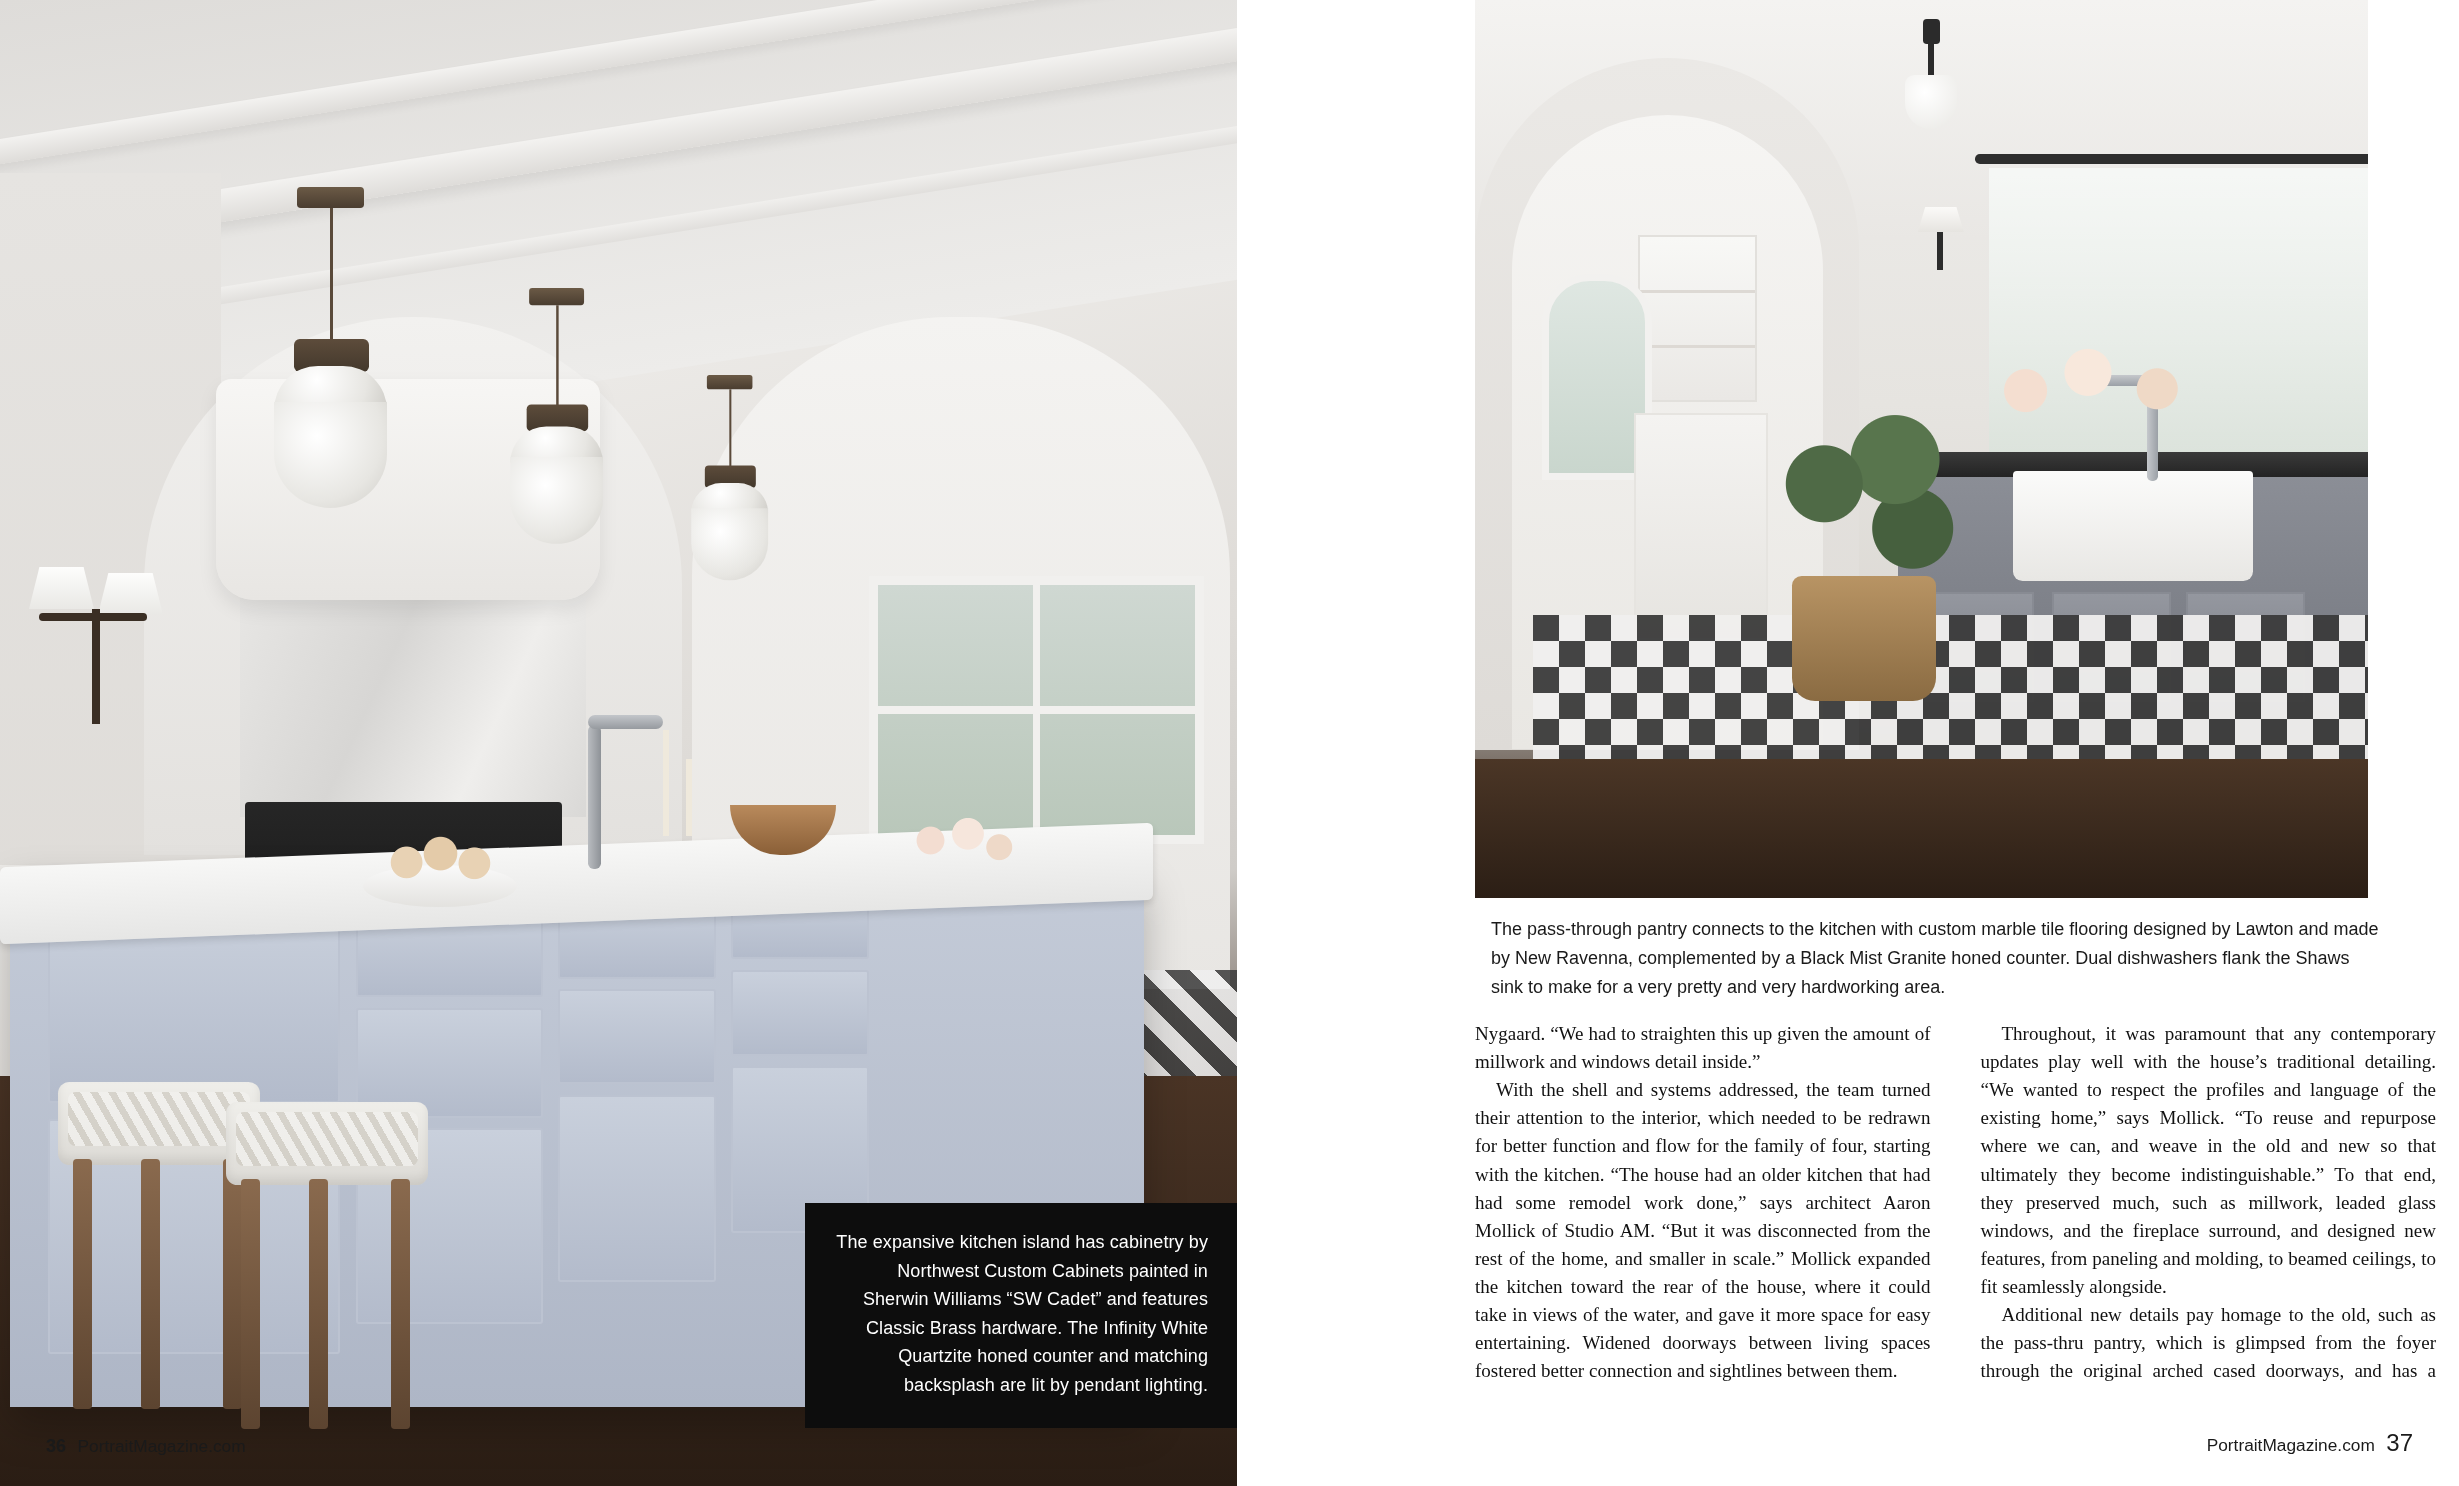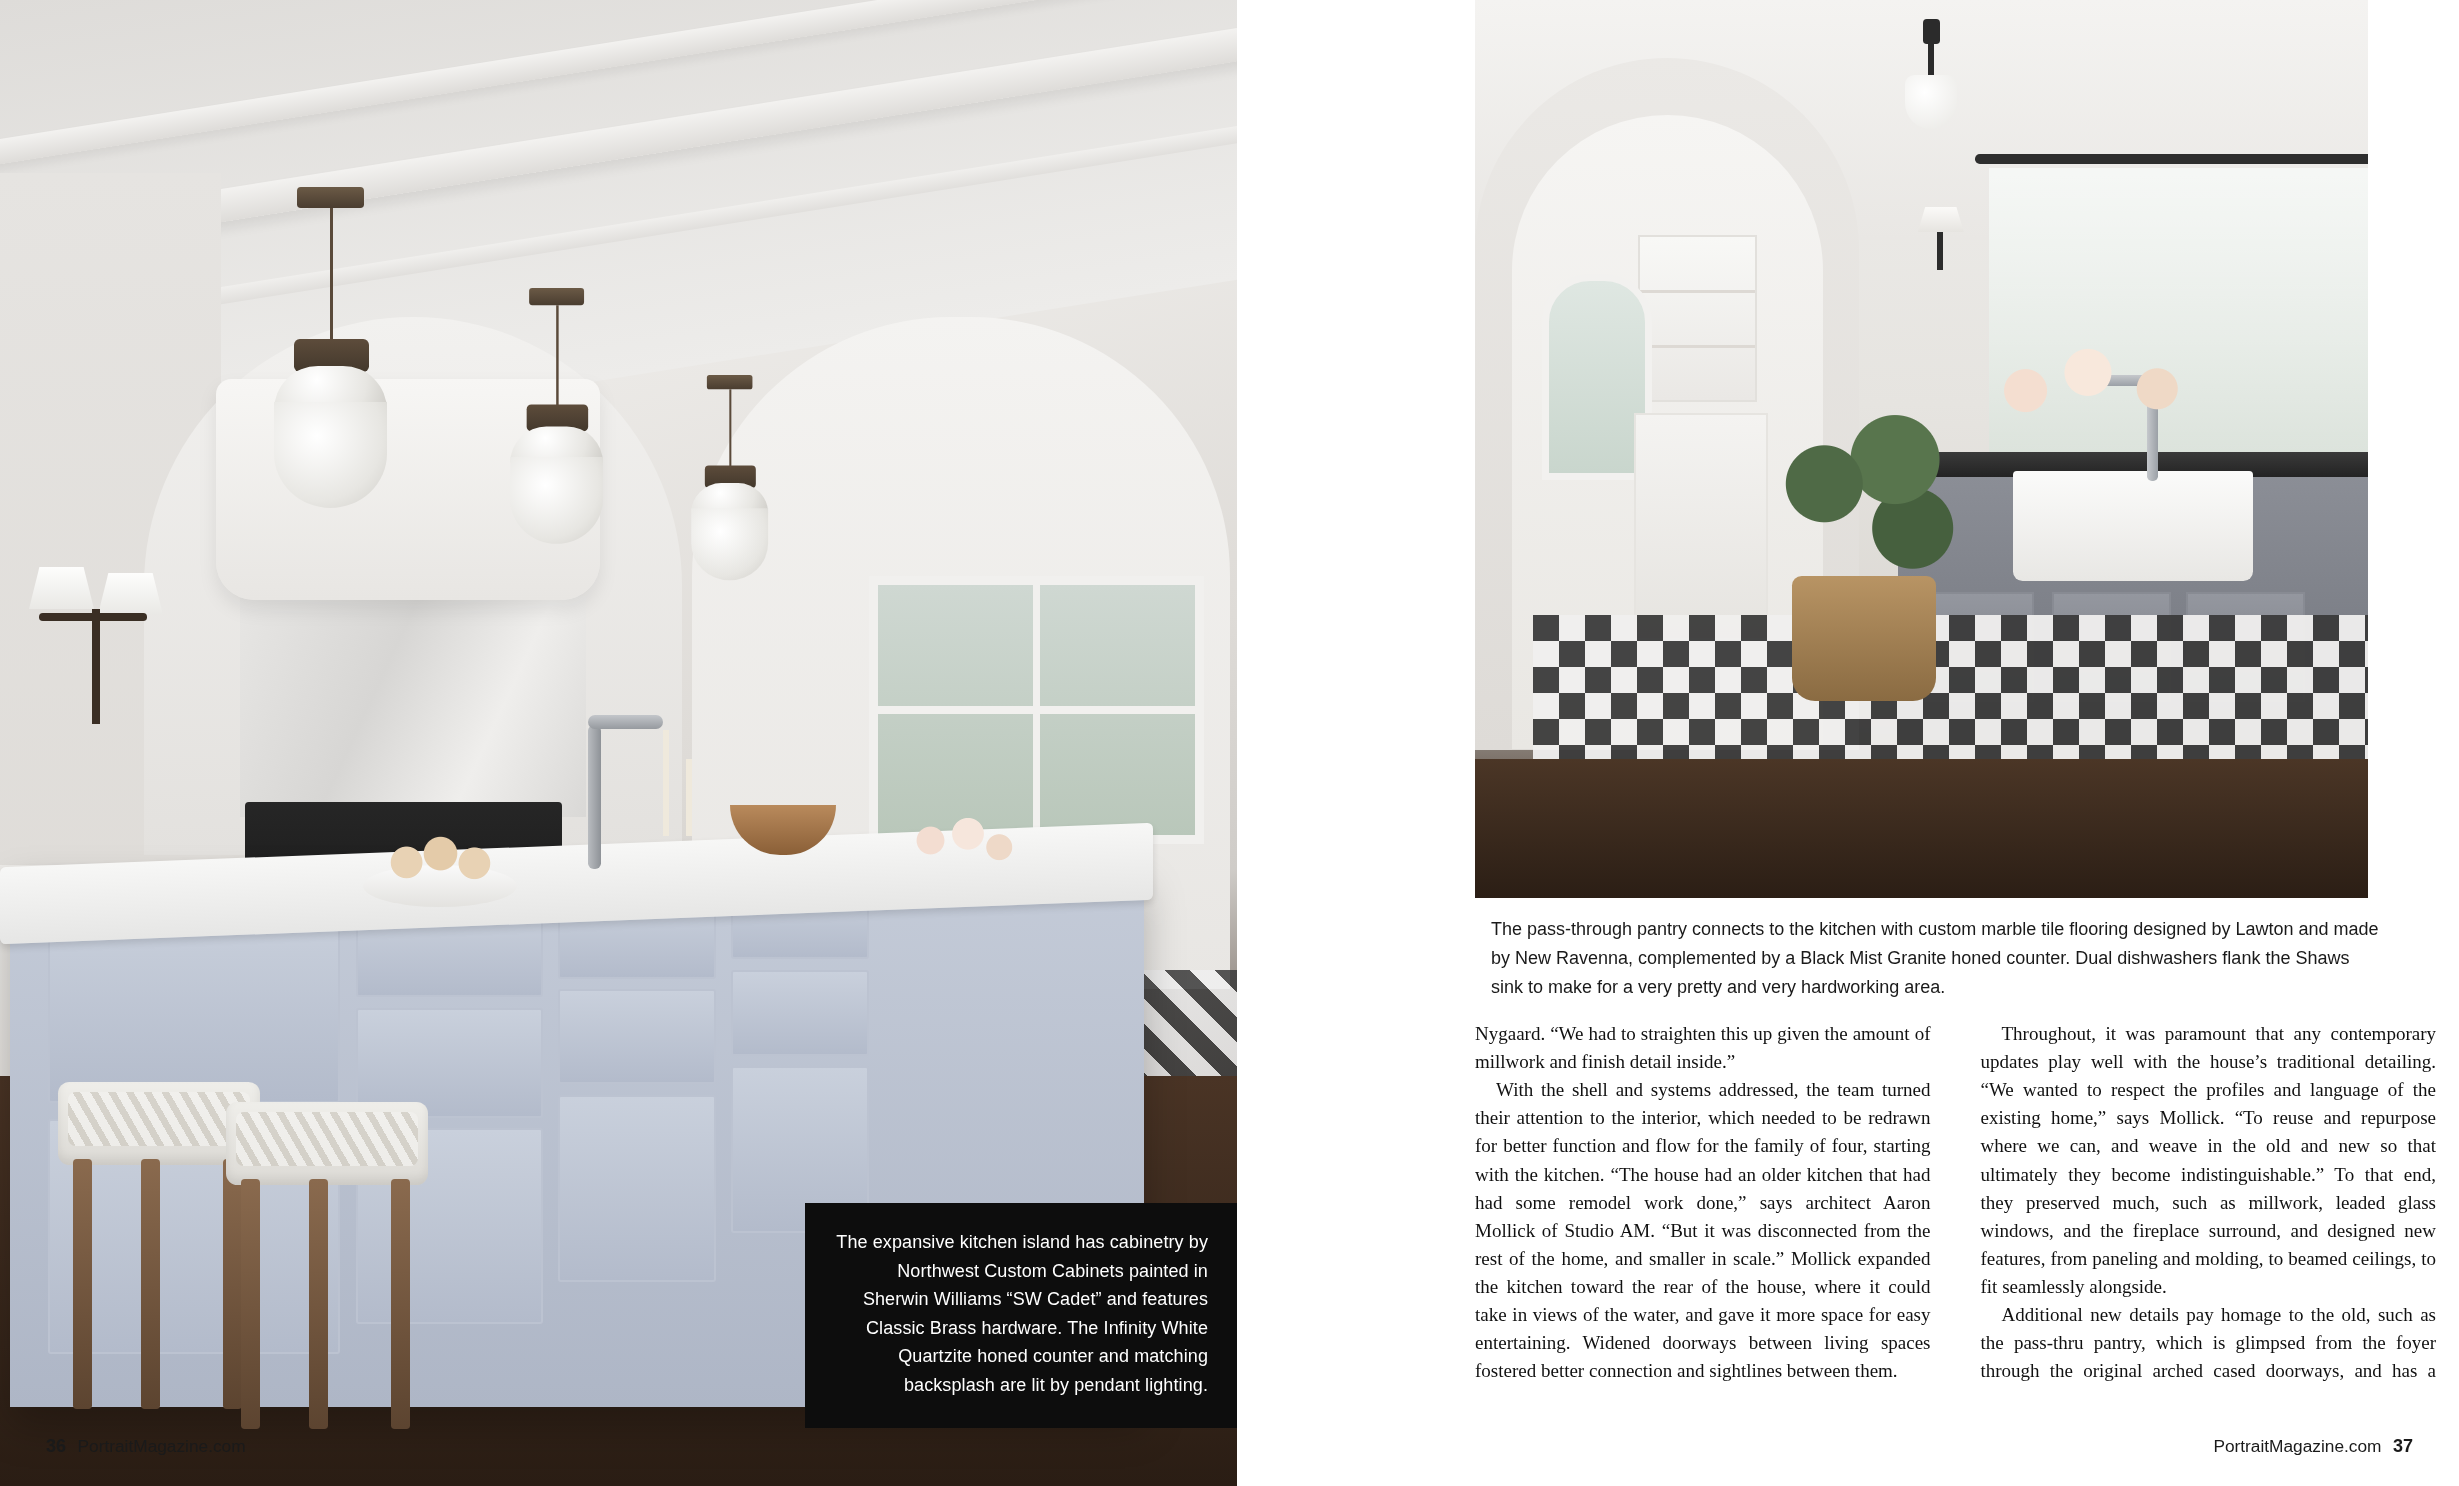--- a/index.html
+++ b/index.html
@@ -192,21 +192,21 @@
     font-family:"Liberation Serif", serif;
     -webkit-hyphens:auto;hyphens:auto;
   }
   .cols p{margin:0;text-indent:0;}
   .cols p+p{text-indent:21px;}
   .folio-right{
     position:absolute;right:46px;bottom:29px;
     font-family:"Liberation Sans", sans-serif;font-size:17.3px;color:#1a1a1a;
     display:flex;align-items:baseline;gap:11.5px;
   }
-  .folio-right .num{font-weight:bold;font-size:18px;text-align:right;}
+  .folio-right .num{font-weight:normal;font-size:24px;text-align:right;}
 </style>
 </head>
 <body>
 
 <div class="spread">
 
   <div class="page-left">
 
     <div class="photo-left">
       <div class="ceiling"></div>
@@ -344,21 +344,21 @@
 
       <div class="pr-floor"></div>
       <div class="pr-floorwood"></div>
       <div class="pr-plant"></div>
       <div class="pr-basket"></div>
     </div>
 
     <div class="cap-right">The pass-through pantry connects to the kitchen with custom marble tile flooring designed by Lawton and made by New Ravenna, complemented by a Black Mist Granite honed counter. Dual dishwashers flank the Shaws sink to make for a very pretty and very hardworking area.</div>
 
     <div class="cols">
-      <p>Nygaard. “We had to straighten this up given the amount of millwork and finish detail inside.”</p>
+      <p>Nygaard. “We had to straighten this up given the amount of millwork and windows detail inside.”</p>
       <p>With the shell and systems addressed, the team turned their attention to the interior, which needed to be redrawn for better function and flow for the family of four, starting with the kitchen. “The house had an older kitchen that had had some remodel work done,” says architect Aaron Mollick of Studio AM. “But it was disconnected from the rest of the home, and smaller in scale.” Mollick expanded the kitchen toward the rear of the house, where it could take in views of the water, and gave it more space for easy entertaining. Widened doorways between living spaces fostered better connection and sightlines between them.</p>
       <p>Throughout, it was paramount that any contemporary updates play well with the house’s traditional detailing. “We wanted to respect the profiles and language of the existing home,” says Mollick. “To reuse and repurpose where we can, and weave in the old and new so that ultimately they become indistinguishable.” To that end, they preserved much, such as millwork, leaded glass windows, and the fireplace surround, and designed new features, from paneling and molding, to beamed ceilings, to fit seamlessly alongside.</p>
       <p>Additional new details pay homage to the old, such as the pass-thru pantry, which is glimpsed from the foyer through the original arched cased doorways, and has a custom, marble floor tile designed by Lawton. “I’m very proud of that tile. I scaled the pattern in AutoCAD and worked with the client on the specific marble selections,” says Lawton. “It’s an old Parisian pattern, however it’s not tumbled or antiqued like a reclaimed tile is but still pays respect to the home’s classicism.”</p>
     </div>
 
     <div class="folio-right">
       <span>PortraitMagazine.com</span>
       <span class="num">37</span>
     </div>
   </div>

